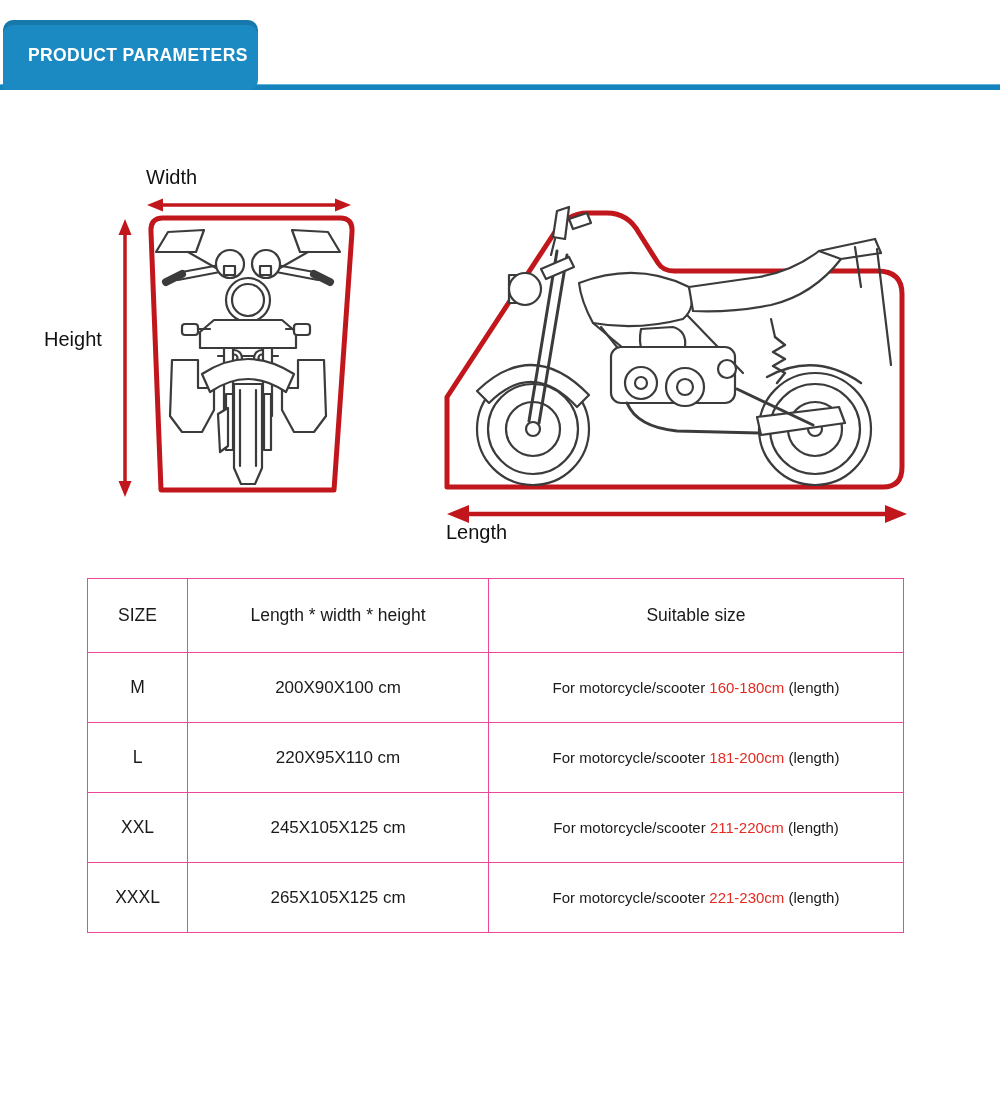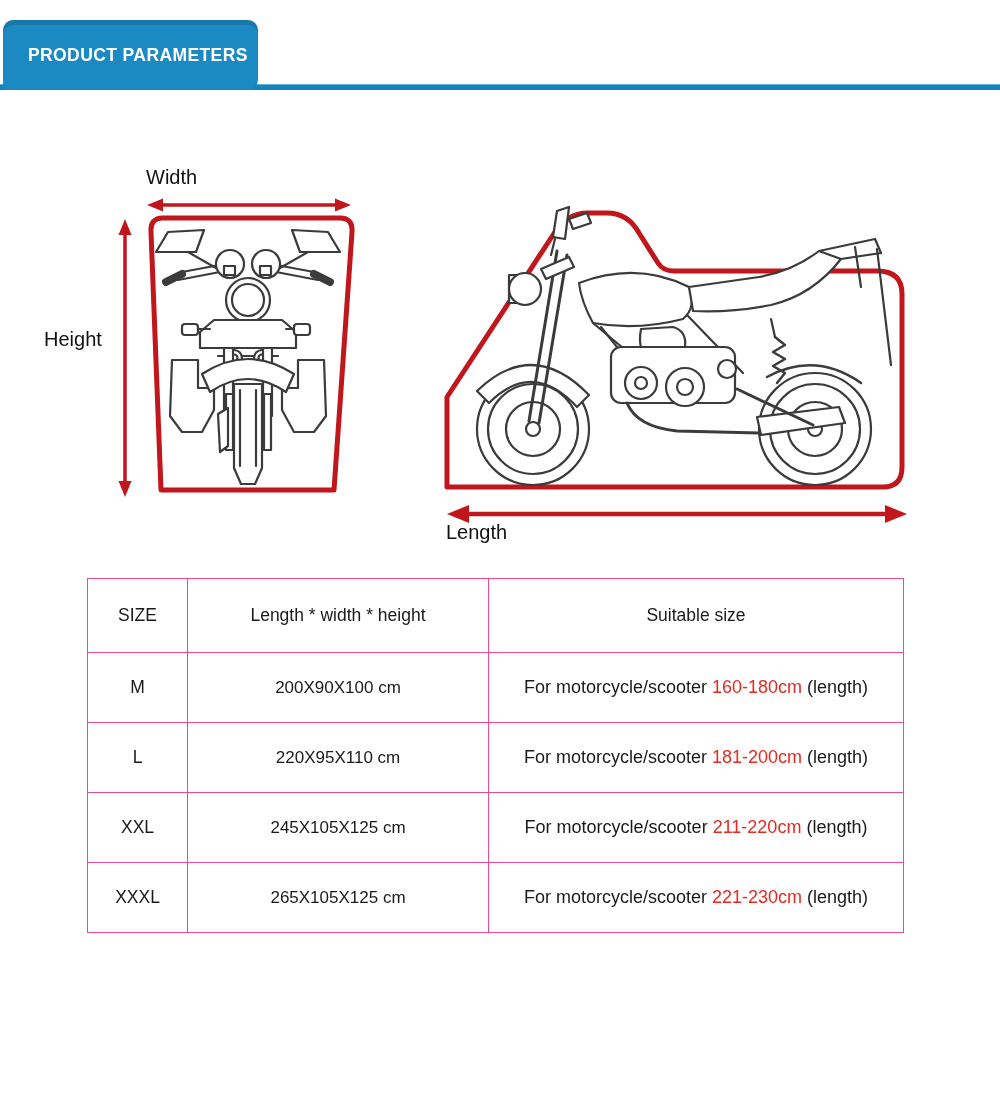--- a/index.html
+++ b/index.html
@@ -39,21 +39,21 @@
   }
   .size-table th, .size-table td {
     border:1px solid #ec4899; text-align:center; vertical-align:middle;
     font-weight:normal; color:#1a1a1a; padding:0 4px;
   }
   .size-table thead tr { height:74px; }
   .size-table tbody tr { height:70px; }
   .th-cell  { font-size:17.5px; }
   .cell-size { font-size:17.5px; }
   .cell-dims { font-size:17px; }
-  .cell-suit { font-size:18px; white-space:nowrap; }
+  .cell-suit { font-size:15px; white-space:nowrap; }
   .red { color:#e42a21; }
 </style>
 </head>
 <body>
 
 <div class="page">
 
   <div class="accent-bar"></div>
   <div class="badge">
     <span class="badge-title">PRODUCT PARAMETERS</span>

